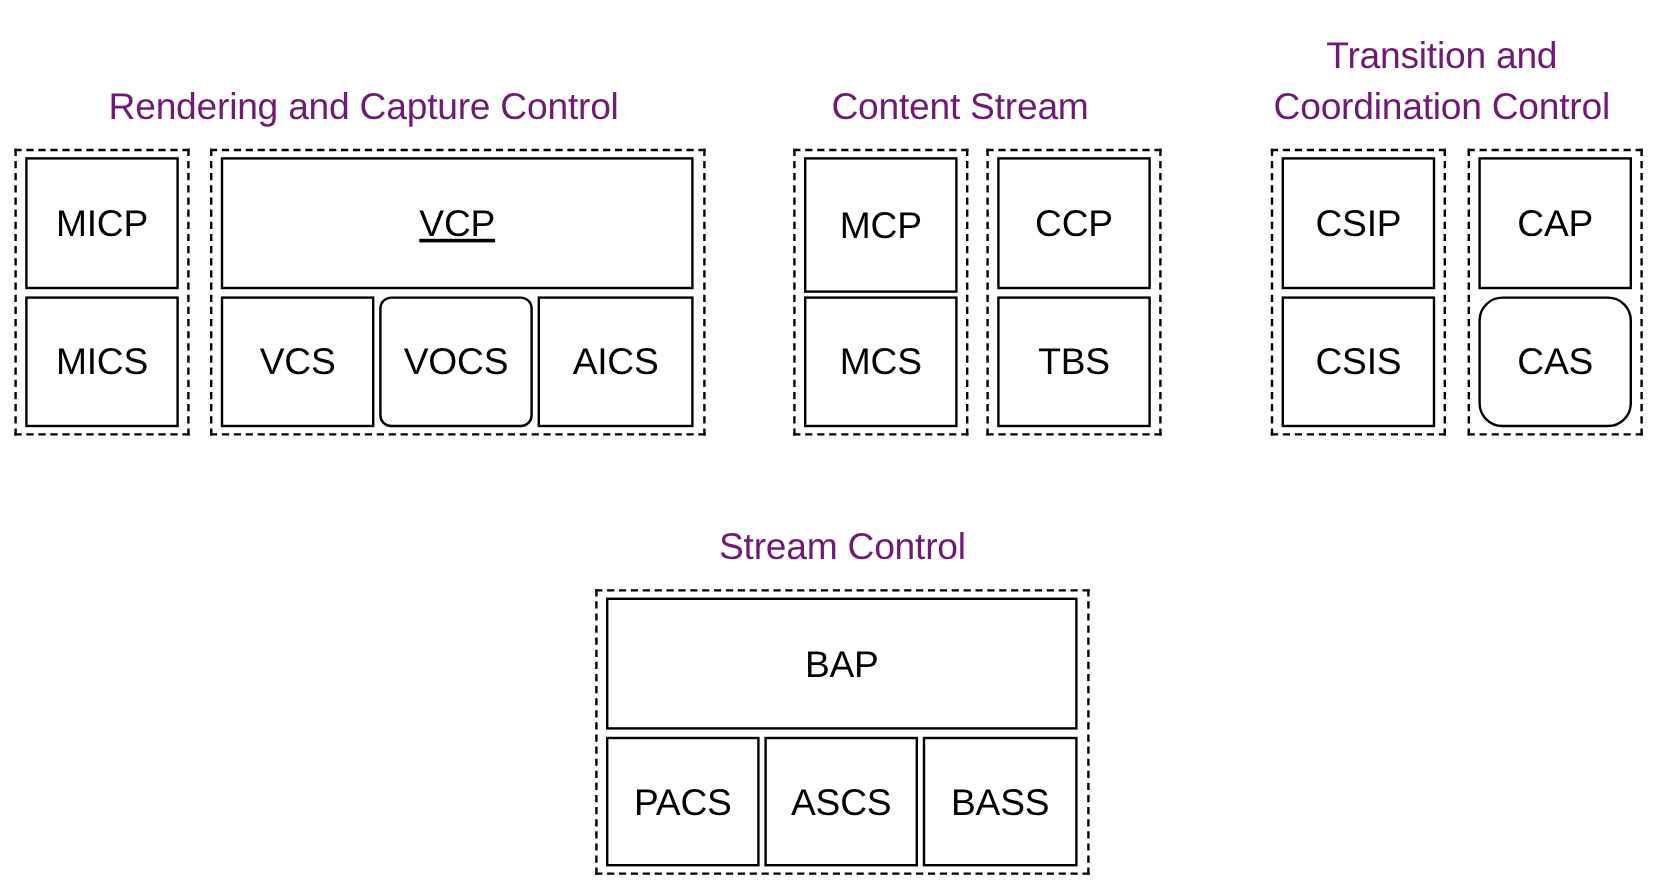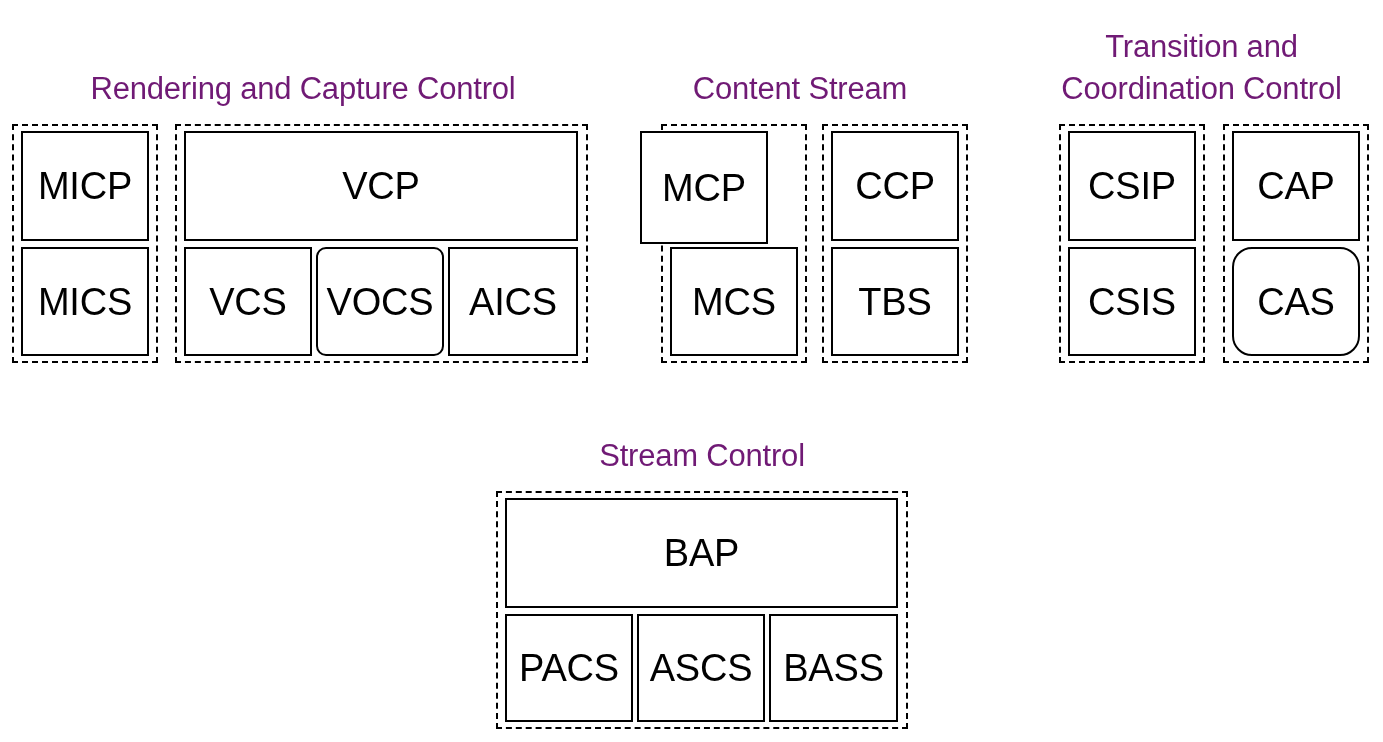--- a/index.html
+++ b/index.html
@@ -37,45 +37,45 @@
 
   
   .solid-box {
     position: absolute;
     box-sizing: border-box;
     border: 2.5px solid #000000;
     background: #ffffff;
     display: flex;
     align-items: center;
     justify-content: center;
-    font-size: 38px;
+    font-size: 31px;
     line-height: 1;
     letter-spacing: -0.2px;
     color: #000000;
   }
 </style>
 </head>
 <body>
 
 <div class="group-title" style="left:55px; top:68px; width:496px;">Rendering and Capture Control</div>
 
 <div class="dashed-box" style="left:12px; top:124px; width:146px; height:239px;"></div>
 <div class="solid-box" style="left:21px; top:131px; width:128px; height:110px;">MICP</div>
 <div class="solid-box" style="left:21px; top:247px; width:128px; height:109px;">MICS</div>
 
 <div class="dashed-box" style="left:175px; top:124px; width:413px; height:239px;"></div>
-<div class="solid-box" style="left:184px; top:131px; width:394px; height:110px;">VCP</div>
+<div class="solid-box" style="left:184px; top:131px; width:394px; height:110px;text-decoration:underline;">VCP</div>
 <div class="solid-box" style="left:184px; top:247px; width:128px; height:109px;">VCS</div>
 <div class="solid-box" style="left:316px; top:247px; width:128px; height:109px;border-radius:10px;">VOCS</div>
 <div class="solid-box" style="left:448px; top:247px; width:130px; height:109px;">AICS</div>
 
 <div class="group-title" style="left:660px; top:68px; width:280px;">Content Stream</div>
 
 <div class="dashed-box" style="left:661px; top:124px; width:146px; height:239px;"></div>
-<div class="solid-box" style="left:640px; top:131px; width:128px; height:113px;">MCP</div>
+<div class="solid-box" style="left:670px; top:131px; width:128px; height:113px;">MCP</div>
 <div class="solid-box" style="left:670px; top:247px; width:128px; height:109px;">MCS</div>
 
 <div class="dashed-box" style="left:822px; top:124px; width:146px; height:239px;"></div>
 <div class="solid-box" style="left:831px; top:131px; width:128px; height:110px;">CCP</div>
 <div class="solid-box" style="left:831px; top:247px; width:128px; height:109px;">TBS</div>
 
 <div class="group-title" style="left:1020px; top:26px; width:363px;">Transition and
 Coordination Control</div>
 
 <div class="dashed-box" style="left:1059px; top:124px; width:146px; height:239px;"></div>

